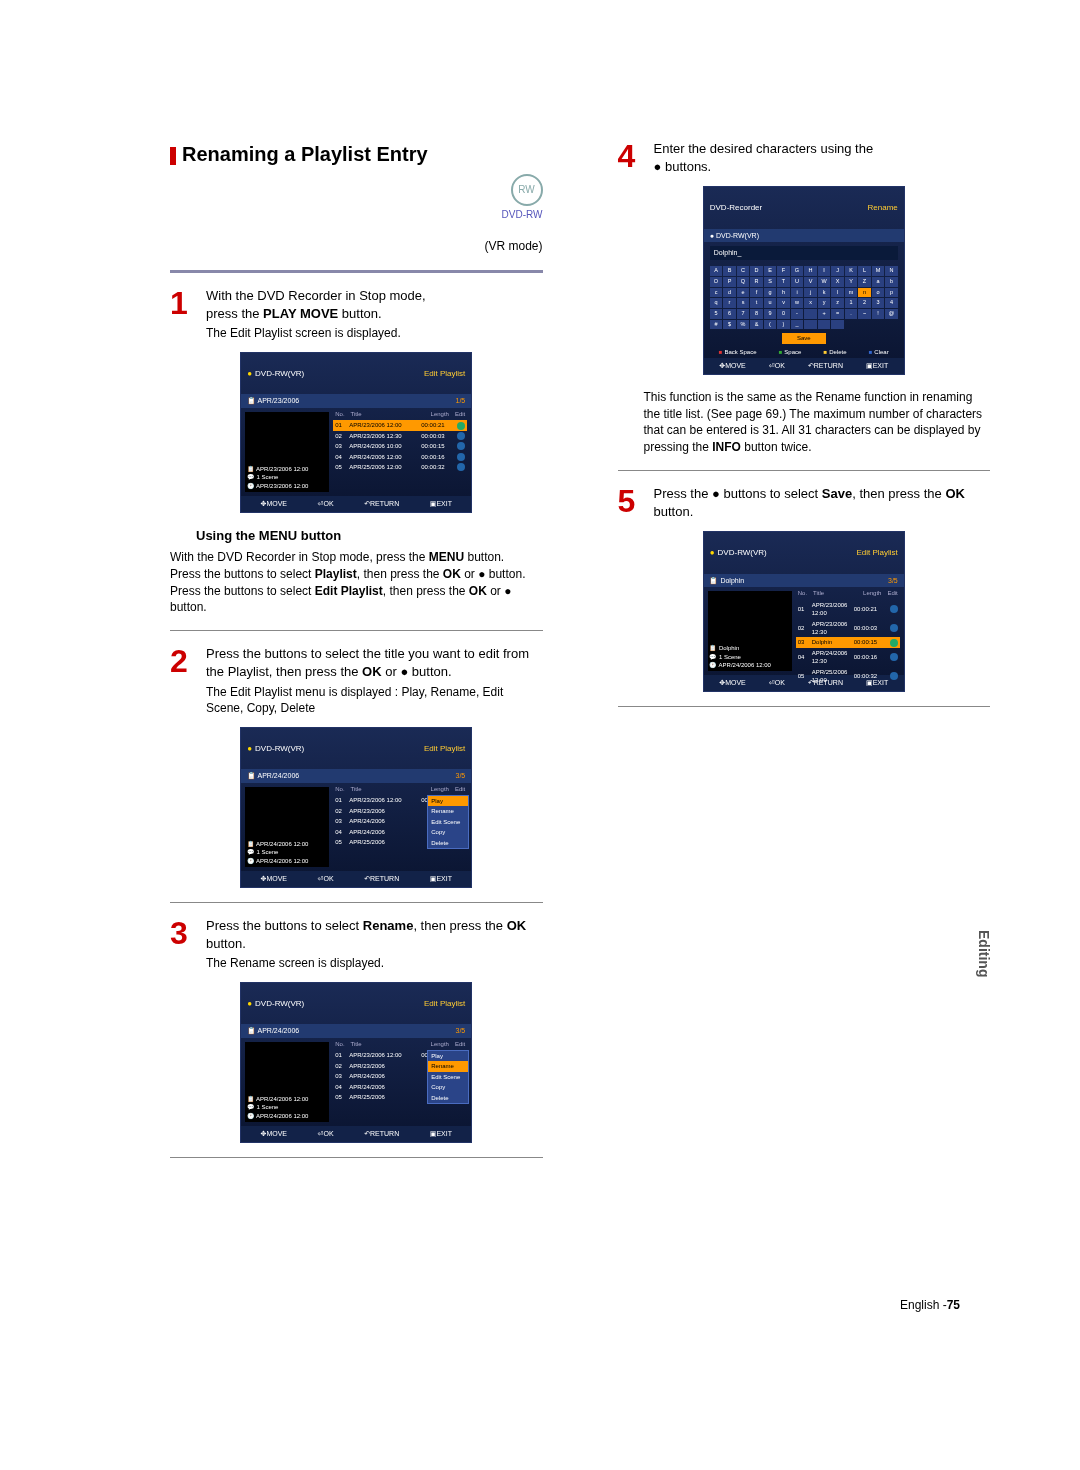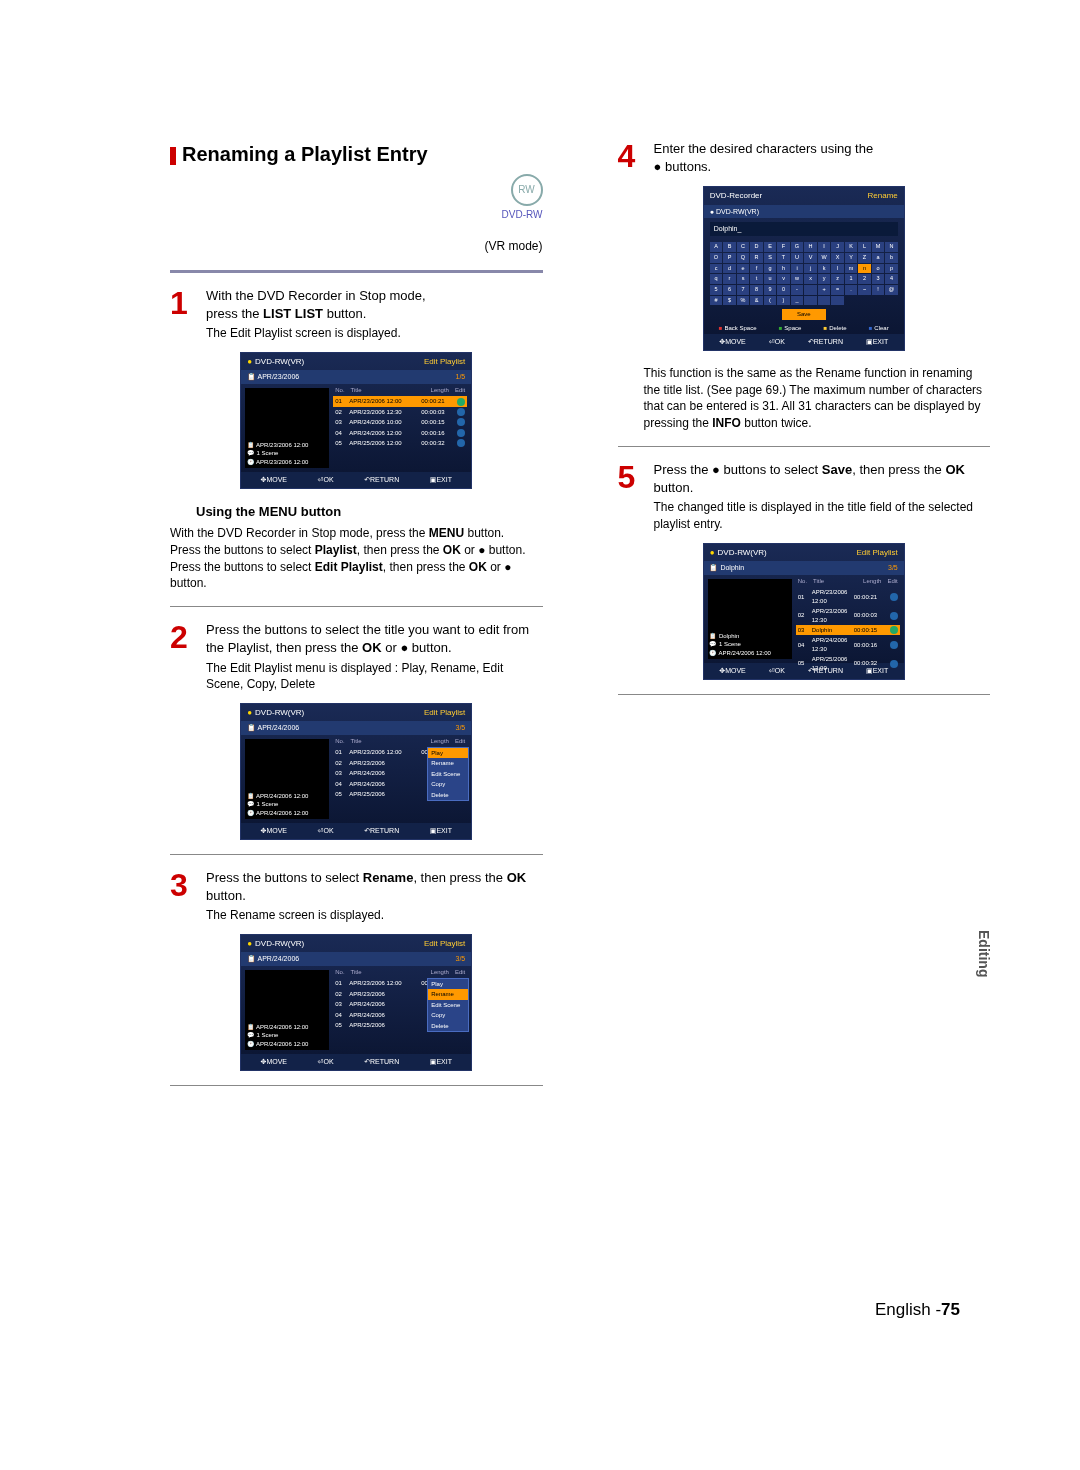--- a/index.html
+++ b/index.html
@@ -89,21 +89,21 @@
     width: 230px;
     margin: 10px auto 14px auto;
     background: linear-gradient(#1a2a55,#0a1430);
     color: #fff;
     font-size: 7px;
     border: 1px solid #223366;
   }
   .osd .top {
     display: flex;
     justify-content: space-between;
-    padding: 3px 6px;
+    padding: 15px 6px;
     font-size: 8px;
   }
   .osd .top .disc::before {
     content: "●";
     color: gold;
     margin-right: 3px;
   }
   .osd .top .rlabel { color: #ffcc33; }
   .osd .hdr {
     display: flex;
@@ -236,22 +236,22 @@
     top: 930px;
     writing-mode: vertical-rl;
     font-size: 14px;
     color: #ccc;
     font-weight: bold;
   }
   .side-tab .dark { color: #555; }
   .page-num {
     position: absolute;
     right: 120px;
-    bottom: 150px;
-    font-size: 17px;
+    bottom: 158px;
+    font-size: 12px;
     text-align: center;
   }
   .page-num b { font-weight: bold; }
 </style>
 </head>
 <body>
 
 <div class="page">
 
   <div class="col">
@@ -262,21 +262,21 @@
       <span class="disc-circle">RW</span><br>
       <span>DVD-RW</span>
     </div>
     <div class="vrmode">(VR mode)</div>
     <hr class="sep">
 
     <div class="step">
       <div class="step-num">1</div>
       <div class="step-body">
         <span>With the DVD Recorder in Stop mode,</span><br>
-        <span>press the </span><span class="bold">LIST LIST</span><span> button.</span>
+        <span>press the </span><span class="bold">PLAY MOVE</span><span> button.</span>
         <div class="sub">The Edit Playlist screen is displayed.</div>
       </div>
     </div>
 
     <div class="osd">
       <div class="top">
           <span class="disc">DVD-RW(VR)</span>
           <span class="rlabel">Edit Playlist</span>
         </div>
       <div class="hdr">
@@ -633,21 +633,20 @@
     <div class="sub" style="margin:12px 0 12px 26px;">
       This function is the same as the Rename function in renaming the title list. (See page 69.) The maximum number of characters that can be entered is 31. All 31 characters can be displayed by pressing the <span class="bold">INFO</span> button twice.
     </div>
 
     <hr class="thin">
 
     <div class="step">
       <div class="step-num">5</div>
       <div class="step-body">
         <span>Press the  ●           buttons to select </span><span class="bold">Save</span><span>, then press the </span><span class="bold">OK</span><span> button.</span>
-        <div class="sub">The changed title is displayed in the title field of the selected playlist entry.</div>
       </div>
     </div>
 
     <div class="osd" style="width:200px;">
       <div class="top">
           <span class="disc">DVD-RW(VR)</span>
           <span class="rlabel">Edit Playlist</span>
         </div>
       <div class="hdr">
           <span>📋 <span>Dolphin</span></span>

